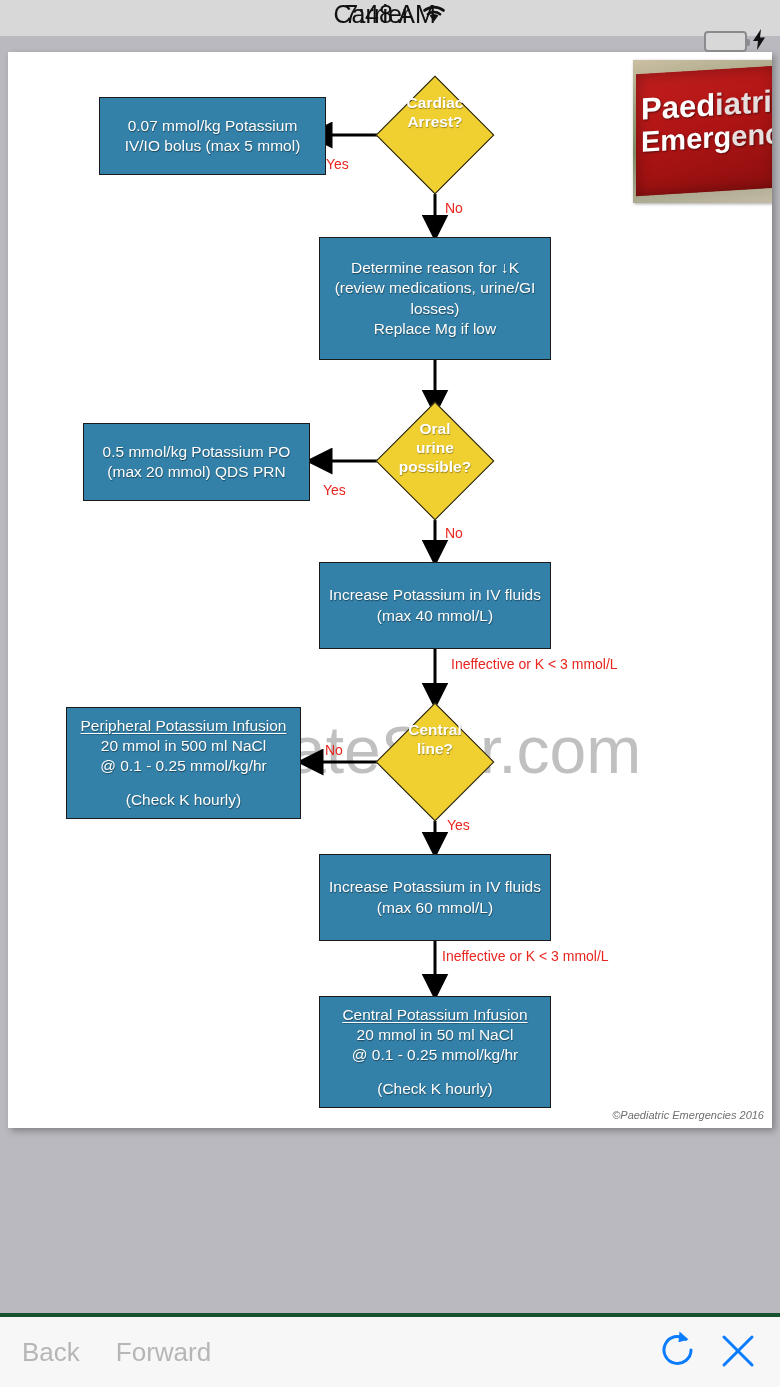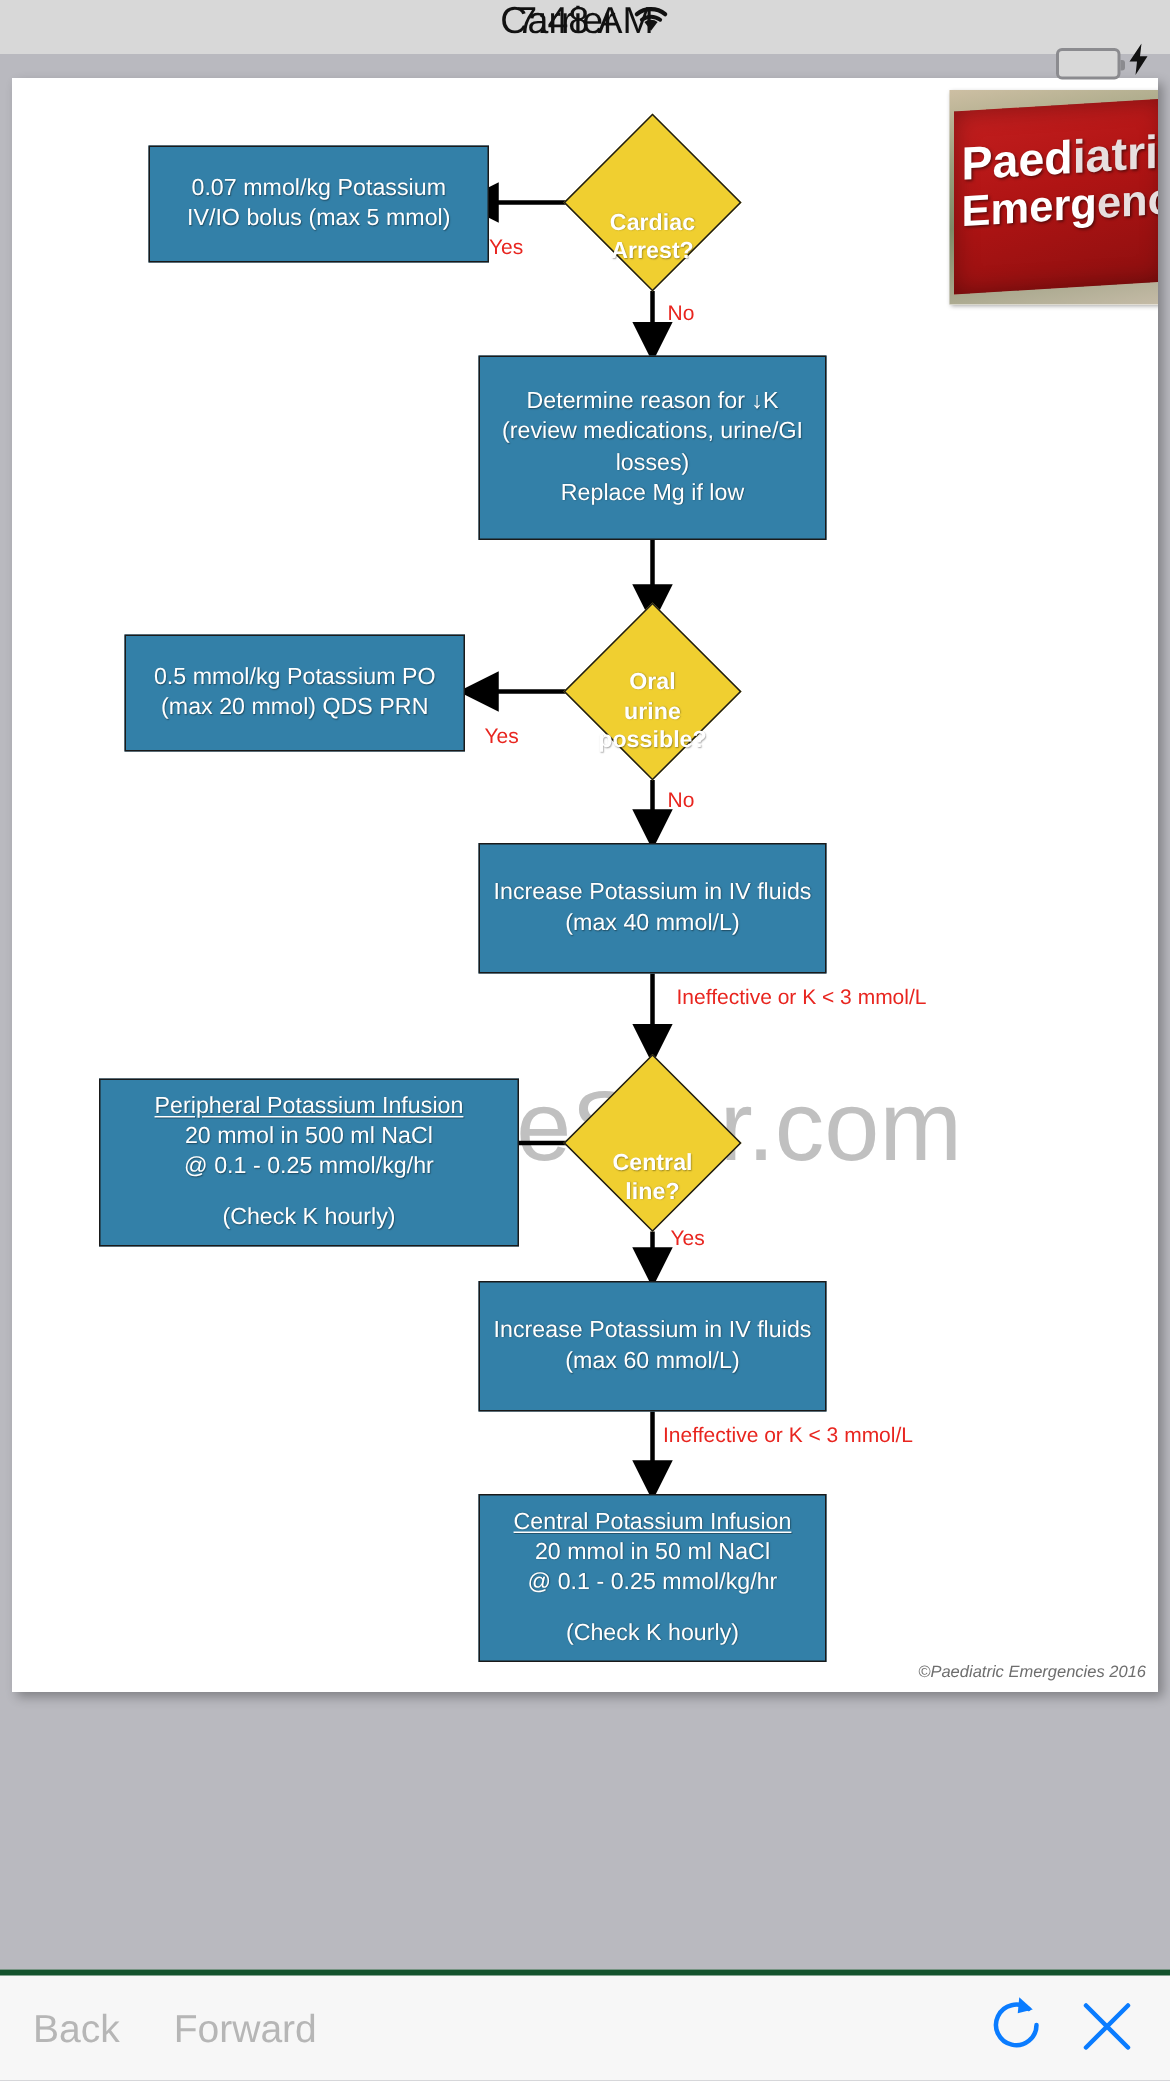--- a/index.html
+++ b/index.html
@@ -181,21 +181,21 @@
     background: #f0cf30;
     border: 1.5px solid #1a1a1a;
     transform: rotate(45deg);
     box-sizing: border-box;
   }
   .diamond-label {
     position: absolute;
     left: 0; top: 0;
     width: 100%; height: 100%;
     display: flex;
-    align-items: flex-end;
+    align-items: flex-start;
     justify-content: center;
     color: #ffffff;
     font-weight: bold;
     font-size: 15.5px;
     line-height: 1.24;
     text-align: center;
     text-shadow: 0.5px 0.5px 1px rgba(0,0,0,0.35);
   }
   .edge-label {
     position: absolute;
@@ -367,21 +367,21 @@
         <div class="diamond-label">
           <div>
             <div>Central</div>
             <div>line?</div>
           </div>
         </div>
       </div>
       <div class="edge-label" style="left:317px; top:690px;">No</div>
       <div class="edge-label" style="left:439px; top:765px;">Yes</div>
 
-      <div class="node box" style="left:58px; top:655px; width:280px; height:112px;margin-top:12px;">
+      <div class="node box" style="left:58px; top:655px; width:235px; height:112px;">
         <div>
           <div><u>Peripheral Potassium Infusion</u></div>
           <div>20 mmol in 500 ml NaCl</div>
           <div>@ 0.1 - 0.25 mmol/kg/hr</div>
           <div style="height:14px;"></div>
           <div>(Check K hourly)</div>
         </div>
       </div>
 
       <div class="node box" style="left:311px; top:802px; width:232px; height:87px;">

